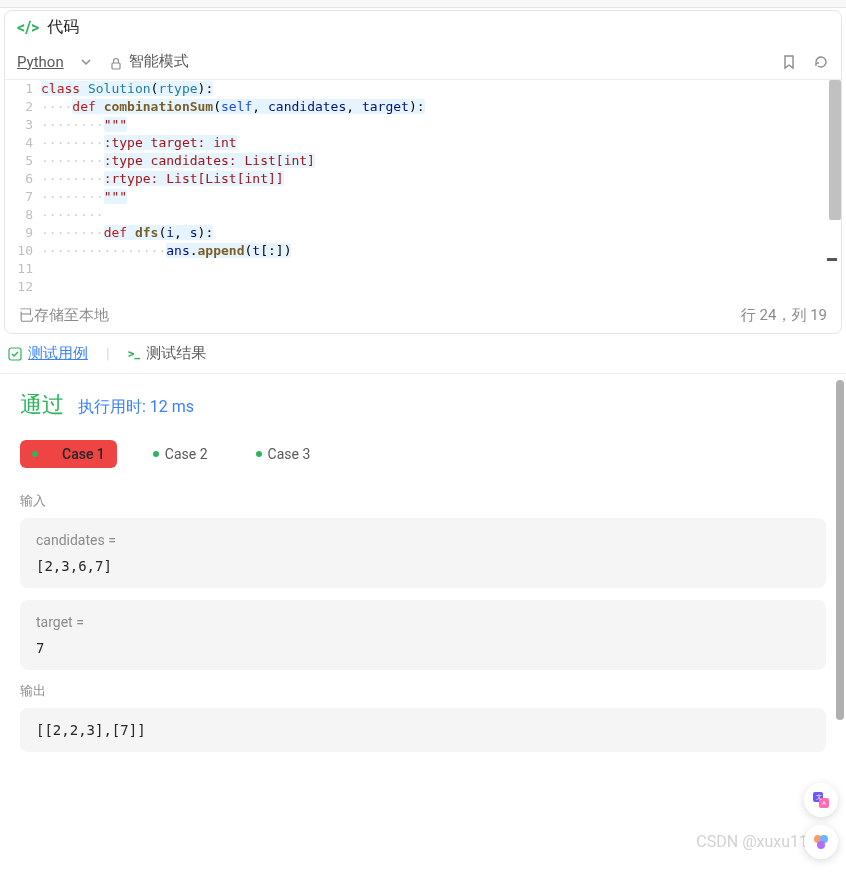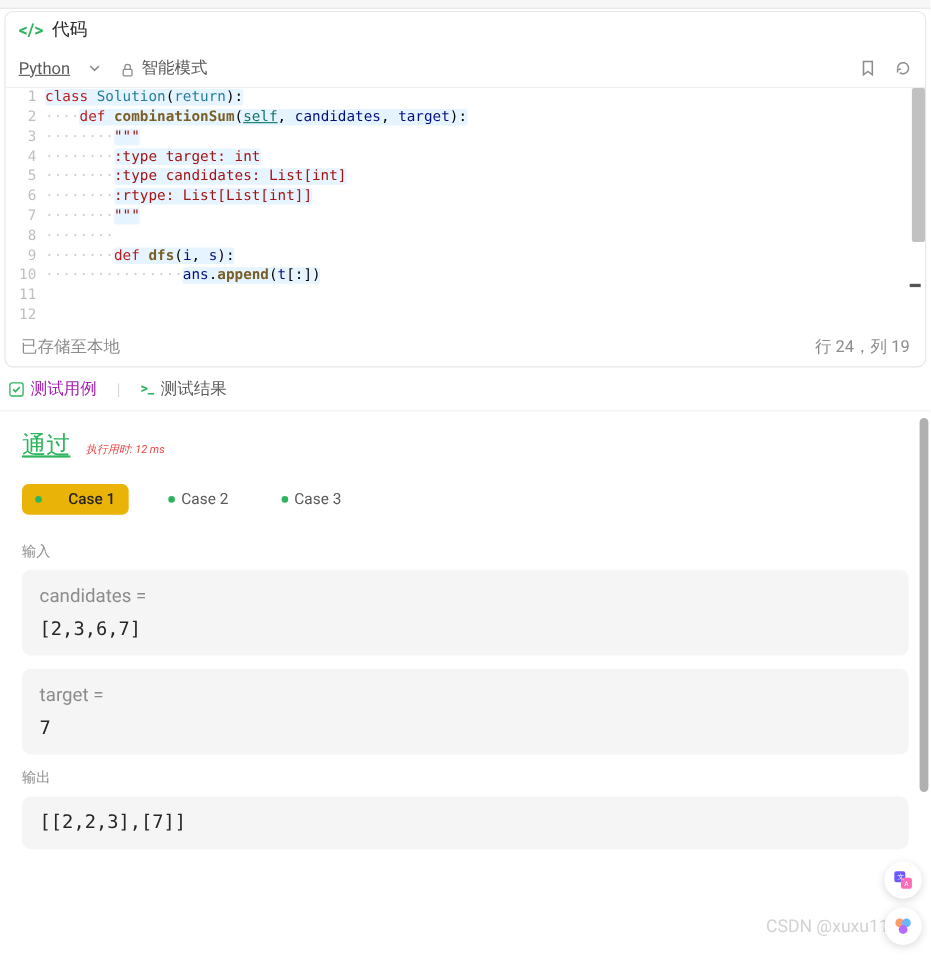--- a/index.html
+++ b/index.html
@@ -21,48 +21,48 @@
 .code-area { flex: 1; padding-right: 8px; position: relative; }
 .code-line { height: 18px; white-space: pre; position: relative; }
 .hl { background: #e6f4ff; border-radius: 2px; }
 .kw { color: #b91c1c; }
 .cls { color: #267f99; }
 .fn { color: #795e26; font-weight: bold; }
 .str { color: #a31515; }
 .num { color: #098658; }
 .op { color: #000; }
 .param { color: #001080; }
-.self { color: #0f766e; text-decoration: underline; }
+.self { color: #1d4ed8; }
 .dots { color: #d0d0d0; }
 .editor-scroll { position: absolute; right: 0; top: 0; width: 12px; height: 100%; }
 .scroll-thumb { background: #c1c1c1; width: 12px; height: 140px; position: absolute; top: 0; border-radius: 2px; }
 .scroll-mark { position: absolute; right: 4px; width: 10px; height: 3px; background: #555; }
 .status-bar { display: flex; align-items: center; padding: 8px 14px; font-size: 15px; color: #8c8c8c; }
 .status-right { margin-left: auto; }
 
 .tabs-row { display: flex; align-items: center; gap: 18px; padding: 10px 8px; font-size: 15px; }
 .tab-item { display: flex; align-items: center; gap: 6px; cursor: pointer; color: #595959; }
-.tab-item.dim { color: #a21caf; }
+.tab-item.dim { color: #3b82f6; text-decoration: underline; }
 .tab-check { color: #2db55d; font-size: 14px; }
 .tab-prompt { color: #2db55d; font-weight: bold; font-size: 13px; }
 .tab-sep { color: #d9d9d9; }
 
 .results-wrap { position: relative; height: 472px; overflow: hidden; border-top: 1px solid #eee; }
 .results-scroll { position: absolute; right: 2px; top: 6px; bottom: 6px; width: 8px; background: transparent; }
 .results-thumb { background: #b0b0b0; border-radius: 4px; width: 8px; height: 340px; position: absolute; top: 0; }
 .results-inner { padding: 16px 20px; }
 .result-head { display: flex; align-items: baseline; gap: 14px; margin-bottom: 20px; }
-.pass-text { color: #2db55d; font-size: 22px; font-weight: 500; text-decoration: underline; }
-.runtime { color: #ef4444; font-size: 10px; font-style: italic; }
+.pass-text { color: #2db55d; font-size: 22px; font-weight: 500; }
+.runtime { color: #3b82f6; font-size: 16px; }
 .case-tabs { display: flex; gap: 24px; margin-bottom: 24px; align-items: center; }
 .case-tab { display: flex; align-items: center; gap: 6px; font-size: 14px; color: #595959; cursor: pointer; padding: 6px 12px; border-radius: 6px; }
-.case-tab.active { background: #eab308; color: #262626; font-weight: 500; gap: 24px; }
+.case-tab.active { background: #ef4444; color: #262626; font-weight: 500; gap: 24px; }
 .case-dot { width: 6px; height: 6px; background: #2db55d; border-radius: 50%; display: inline-block; }
 .section-label { font-size: 13px; color: #8c8c8c; margin: 10px 0 8px 0; }
-.data-box { background: #f5f5f5; border-radius: 8px; padding: 14px 16px; margin-bottom: 12px; font-size: 17px; color: #262626; }
+.data-box { background: #f5f5f5; border-radius: 8px; padding: 14px 16px; margin-bottom: 12px; font-size: 14px; color: #262626; }
 .data-box .field-name { color: #8c8c8c; margin-bottom: 10px; }
 .data-box .field-val { font-family: Consolas, Monaco, monospace; color: #262626; }
 .watermark { position: absolute; bottom: 22px; right: 20px; font-size: 16px; color: #bfbfbf; opacity: 0.7; z-index: 5; }
 .float-btn { position: absolute; right: 8px; width: 34px; height: 34px; border-radius: 50%; background: #fff; box-shadow: 0 2px 8px rgba(0,0,0,0.15); display: flex; align-items: center; justify-content: center; font-size: 16px; z-index: 10; cursor: pointer; }
 .fb1 { bottom: 56px; }
 .fb2 { bottom: 14px; }
 svg { display: block; }
 </style>
 </head>
 <body>
@@ -118,21 +118,21 @@
           <div>5</div>
           <div>6</div>
           <div>7</div>
           <div>8</div>
           <div>9</div>
           <div>10</div>
           <div>11</div>
           <div>12</div>
         </div>
       <div class="code-area" id="code-area">
-          <div class="code-line"><span class="dots"></span><span class="hl"><span class="kw">class</span> <span class="cls">Solution</span><span class="op">(</span><span class="cls">return</span><span class="op">):</span></span></div>
+          <div class="code-line"><span class="dots"></span><span class="hl"><span class="kw">class</span> <span class="cls">Solution</span><span class="op">(</span><span class="cls">rtype</span><span class="op">):</span></span></div>
           <div class="code-line"><span class="dots">····</span><span class="hl"><span class="kw">def</span> <span class="fn">combinationSum</span><span class="op">(</span><span class="self">self</span><span class="op">, </span><span class="param">candidates</span><span class="op">, </span><span class="param">target</span><span class="op">):</span></span></div>
           <div class="code-line"><span class="dots">········</span><span class="hl"><span class="str">"""</span></span></div>
           <div class="code-line"><span class="dots">········</span><span class="hl"><span class="str">:type target: int</span></span></div>
           <div class="code-line"><span class="dots">········</span><span class="hl"><span class="str">:type candidates: List[int]</span></span></div>
           <div class="code-line"><span class="dots">········</span><span class="hl"><span class="str">:rtype: List[List[int]]</span></span></div>
           <div class="code-line"><span class="dots">········</span><span class="hl"><span class="str">"""</span></span></div>
           <div class="code-line"><span class="dots">········</span></div>
           <div class="code-line"><span class="dots">········</span><span class="hl"><span class="kw">def</span> <span class="fn">dfs</span><span class="op">(</span><span class="param">i</span><span class="op">, </span><span class="param">s</span><span class="op">):</span></span></div>
           <div class="code-line"><span class="dots">················</span><span class="hl"><span class="param">ans</span><span class="op">.</span><span class="fn">append</span><span class="op">(</span><span class="param">t</span><span class="op">[:])</span></span></div>
         </div>

